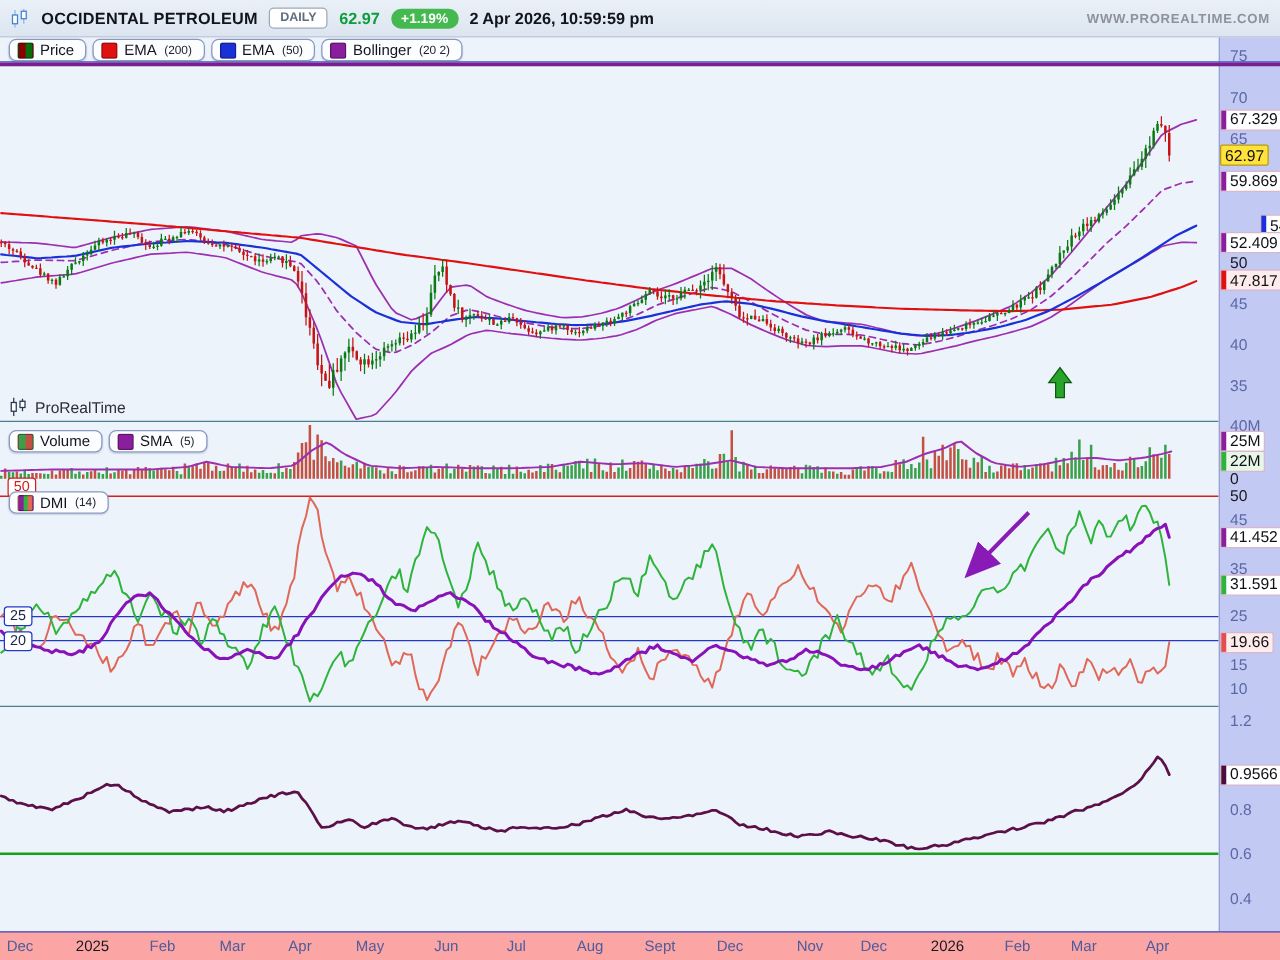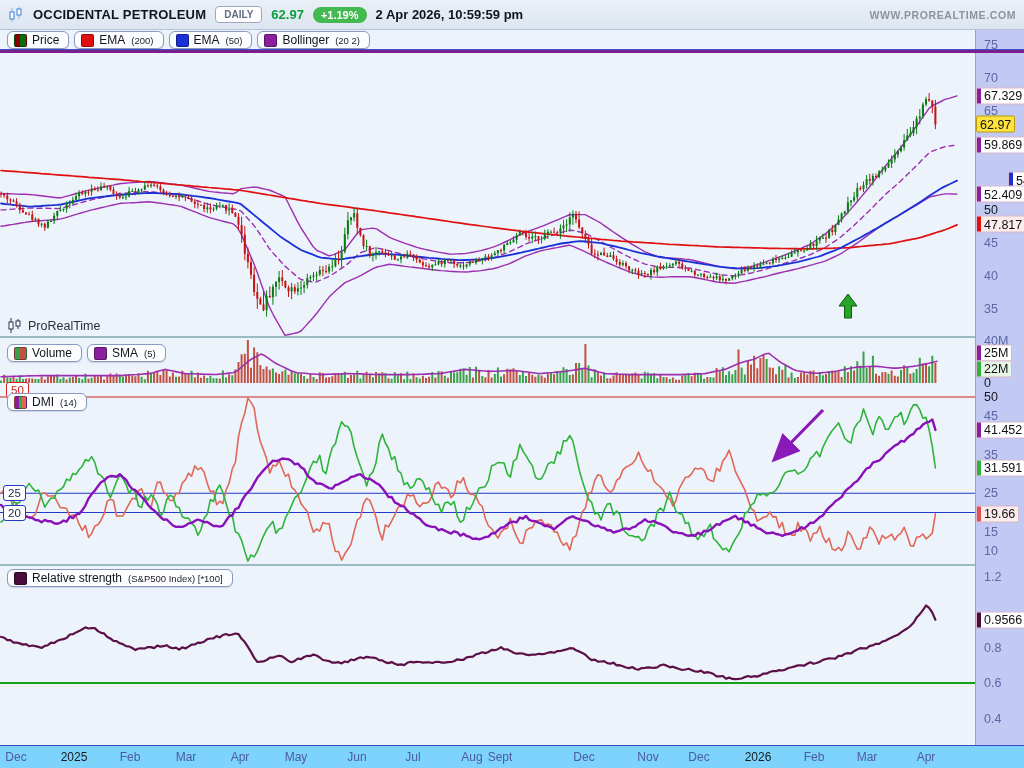--- a/index.html
+++ b/index.html
@@ -23,21 +23,21 @@
     border-radius:6px;padding:1px 9px 1px 6px;height:18px;box-sizing:border-box;
     font-size:12px;color:#14141f;box-shadow:0 1px 1px rgba(60,70,120,.18);white-space:nowrap;}
   .tab .ic{width:11px;height:11px;border-radius:2px;display:inline-block;flex:none;border:0.5px solid rgba(0,0,0,.35);}
   .tab .dt{font-size:9.5px;color:#23232e;margin-left:1px;}
   
   #sepblue{position:absolute;left:0;top:49px;width:1024px;height:1px;background:#4350cc;z-index:20;}
   #seppurple{position:absolute;left:0;top:50px;width:1024px;height:2.5px;background:#7a1f8e;z-index:20;}
   
   #yaxis{position:absolute;left:975px;top:30px;width:49px;height:715px;background:#c2c9f3;
     border-left:1px solid #97a1d4;box-sizing:border-box;z-index:10;}
-  #taxis{position:absolute;left:0;top:745px;width:1024px;height:23px;background:#7dd3fc;
+  #taxis{position:absolute;left:0;top:745px;width:1024px;height:23px;background:#fca5a5;
     border-top:1px solid #3a49c0;box-sizing:border-box;z-index:10;}
   .tick{position:absolute;left:8px;transform:translateY(-50%);font-size:12.5px;color:#5b68a6;}
   .tick.dark{color:#15181f;}
   .marker{position:absolute;left:0;transform:translateY(-50%);display:flex;align-items:center;
     height:15px;background:#fff;border:1px solid #d9b6cc;border-radius:2px;z-index:5;
     font-size:12.5px;color:#101016;}
   .marker .bar{width:4px;height:15px;flex:none;}
   .marker .mtx{padding:0 3px;}
   .mon{position:absolute;top:50%;transform:translate(-50%,-50%);font-size:12px;color:#4c5c9c;}
   .mon.yr{color:#15181f;}
@@ -103,27 +103,20 @@
         <span class="ic" style="background: rgb(138, 31, 158);"></span>
         <span>SMA</span>
         <span class="dt">(5)</span>
       </div>
     </div>
 <div class="legendrow" id="lg-dmi" style="top:393px">
       <div class="tab">
         <span class="ic" style="background: linear-gradient(90deg, rgb(138, 31, 158) 0%, rgb(138, 31, 158) 33.3333%, rgb(46, 180, 60) 33.3333%, rgb(46, 180, 60) 66.6667%, rgb(224, 104, 88) 66.6667%, rgb(224, 104, 88) 100%);"></span>
         <span>DMI</span>
         <span class="dt">(14)</span>
-      </div>
-    </div>
-<div class="legendrow" id="lg-rs" style="top:569px">
-      <div class="tab">
-        <span class="ic" style="background: rgb(74, 13, 60);"></span>
-        <span>Relative strength</span>
-        <span class="dt">(S&amp;P500 Index) [*100]</span>
       </div>
     </div>
 
 <div id="wmark">
   <svg width="14" height="15" viewBox="0 0 14 15">
     <line x1="3" y1="0" x2="3" y2="15" stroke="#24364f" stroke-width="1"></line>
     <rect x="1" y="4" width="4" height="7" fill="#fff" stroke="#24364f"></rect>
     <line x1="10" y1="1" x2="10" y2="11" stroke="#24364f" stroke-width="1"></line>
     <rect x="8" y="3" width="4" height="5" fill="#fff" stroke="#24364f"></rect>
   </svg>
@@ -234,21 +227,21 @@
 <div id="taxis">
       <div class="mon" style="left: 16px;">Dec</div>
       <div class="mon yr" style="left: 74px;">2025</div>
       <div class="mon" style="left: 130px;">Feb</div>
       <div class="mon" style="left: 186px;">Mar</div>
       <div class="mon" style="left: 240px;">Apr</div>
       <div class="mon" style="left: 296px;">May</div>
       <div class="mon" style="left: 357px;">Jun</div>
       <div class="mon" style="left: 413px;">Jul</div>
       <div class="mon" style="left: 472px;">Aug</div>
-      <div class="mon" style="left: 500px;">Sept</div>
+      <div class="mon" style="left: 528px;">Sept</div>
       <div class="mon" style="left: 584px;">Dec</div>
       <div class="mon" style="left: 648px;">Nov</div>
       <div class="mon" style="left: 699px;">Dec</div>
       <div class="mon yr" style="left: 758px;">2026</div>
       <div class="mon" style="left: 814px;">Feb</div>
       <div class="mon" style="left: 867px;">Mar</div>
       <div class="mon" style="left: 926px;">Apr</div>
     </div>
 
 <div class="leftlab" style="left: 3px; top: 493.25px;">25</div>

